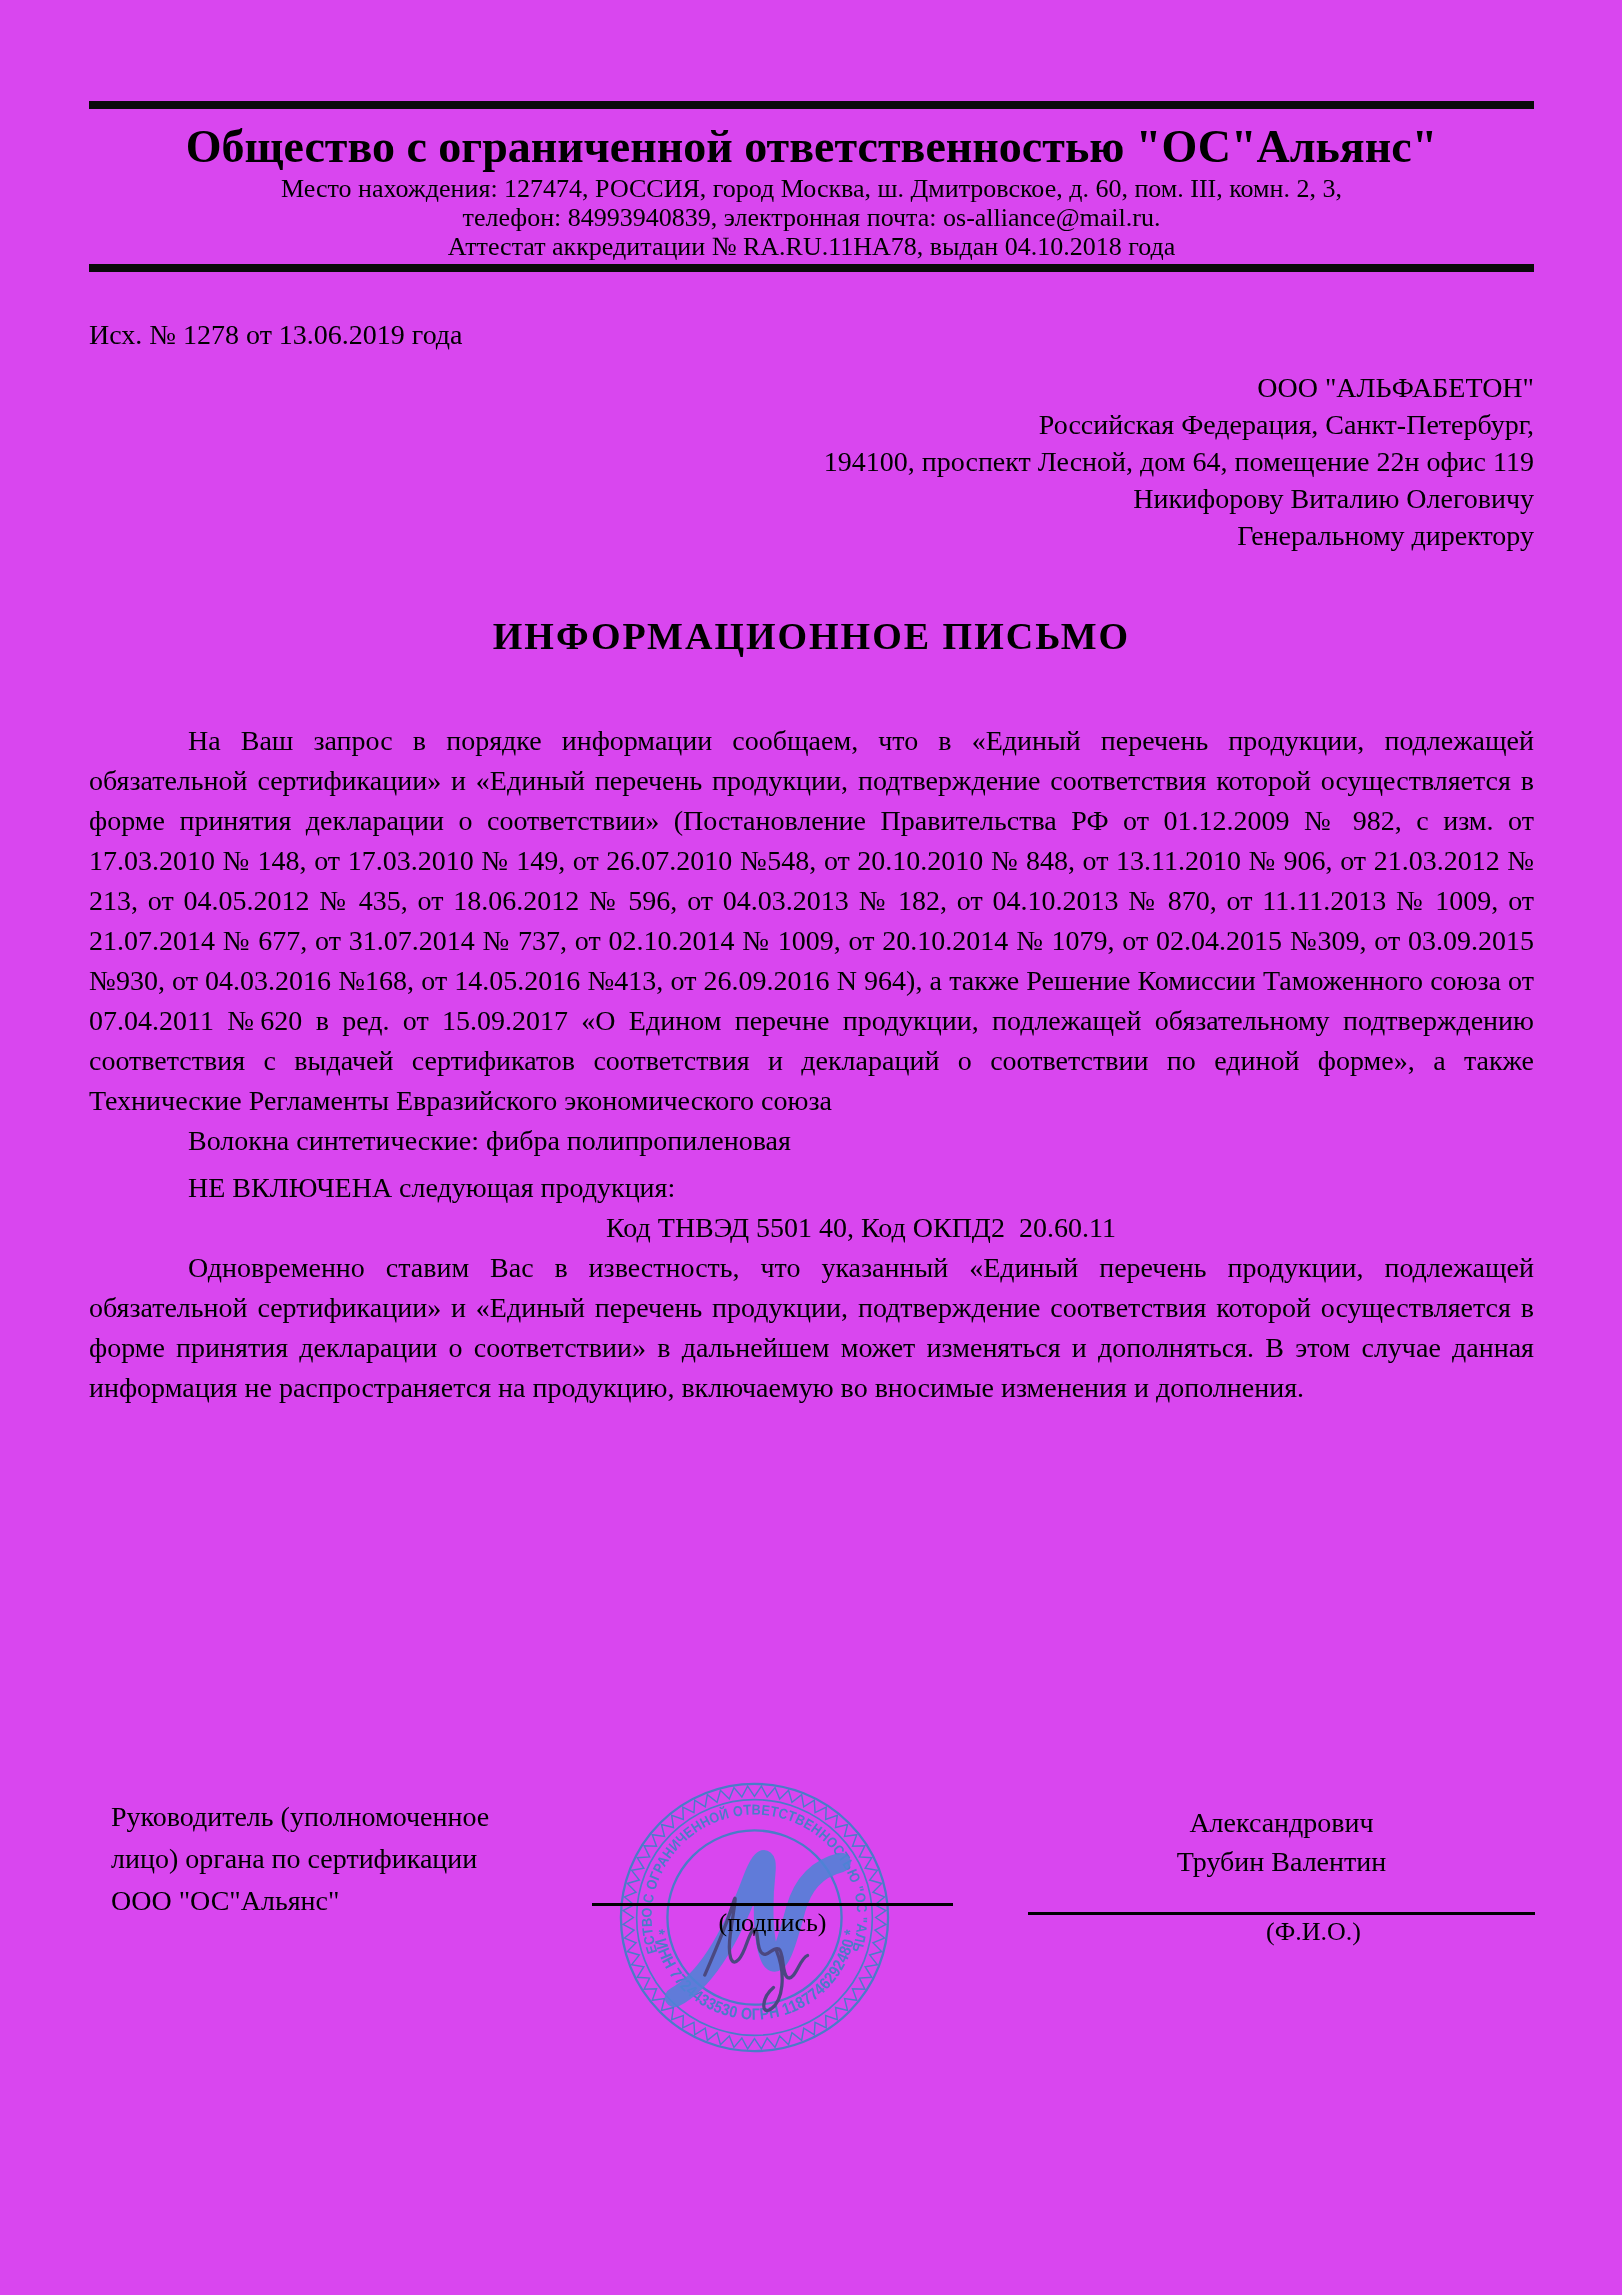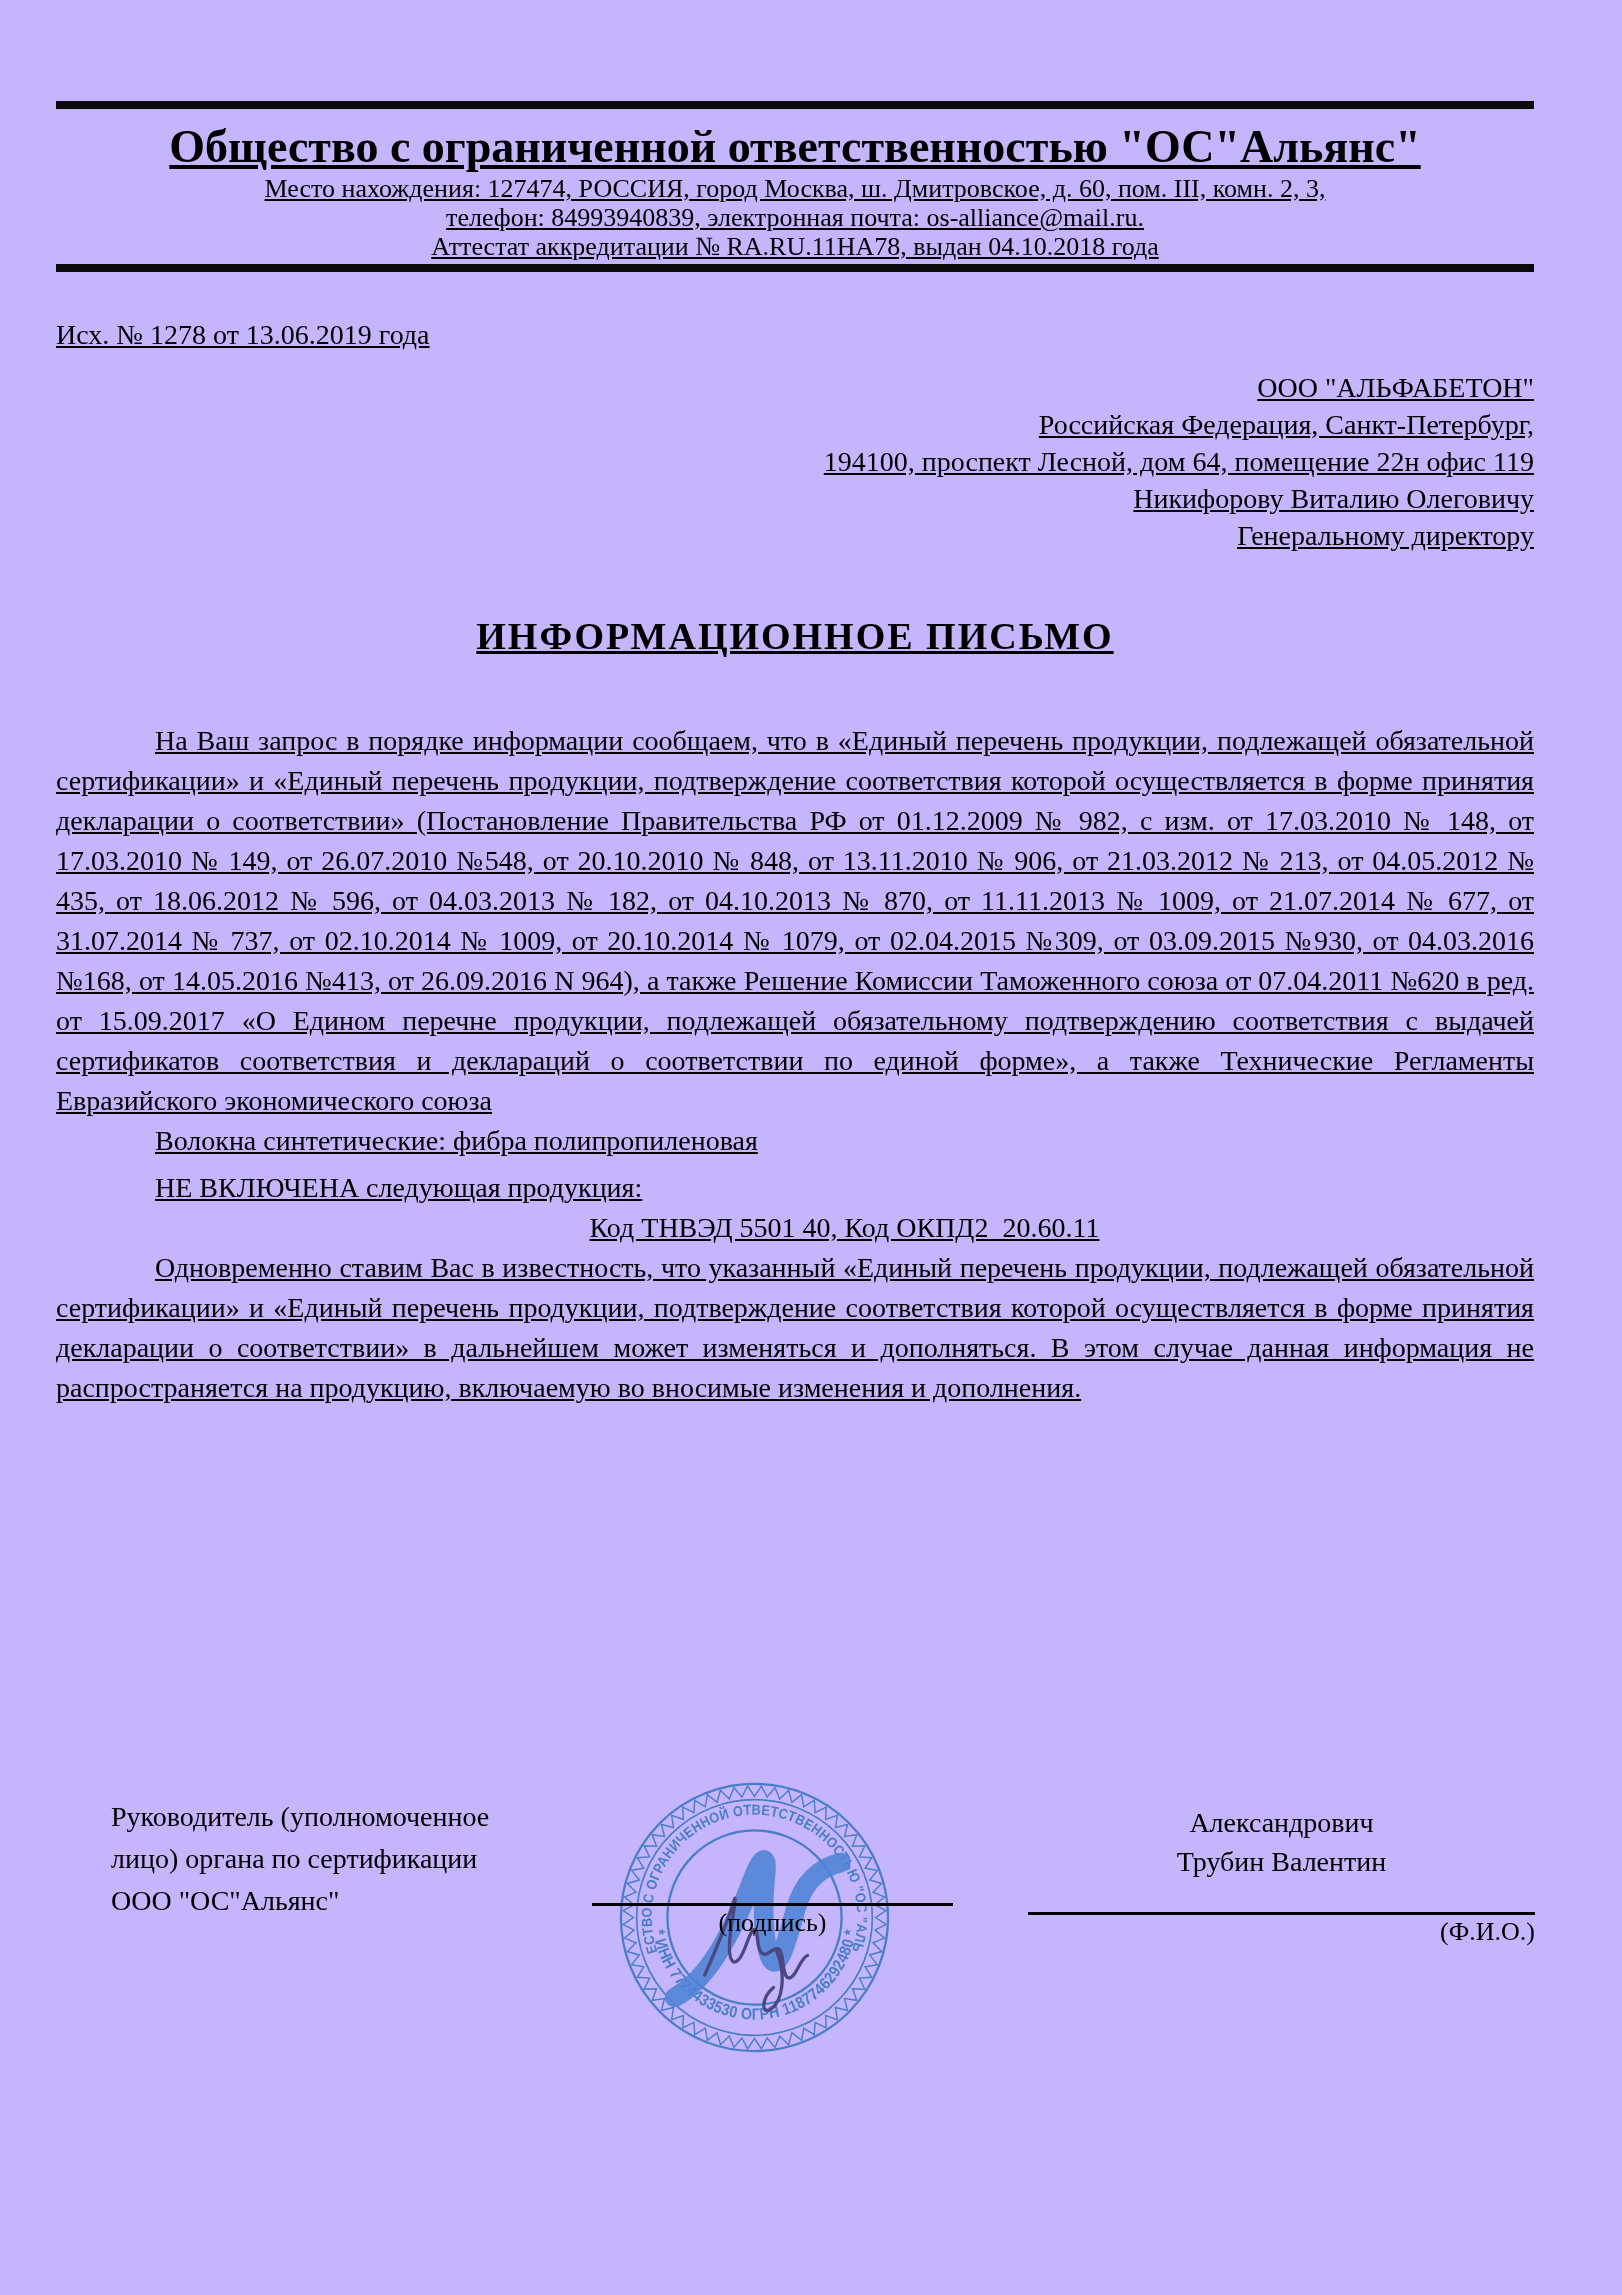--- a/index.html
+++ b/index.html
@@ -1,26 +1,25 @@
 <!DOCTYPE html>
 <html style="font-size:10.5px"><head>
 <meta charset="utf-8">
 <style>
   html,body{margin:0;padding:0;background:#ffffff;}
   .page{
     position:relative;
     width:1623px;
     height:2295px;
-    background:#c4b5fd;
+    background:#d946ef;
     color:#000;
     font-family:"Liberation Serif","DejaVu Serif",serif;
     box-sizing:border-box;
-    padding:0 89px 0 56px;
+    padding:0 89px 0 89px;
     overflow:hidden;
-    text-decoration:underline;
   }
   .rule{height:7.9px;background:#0a0a0a;}
   .rule-top{margin-top:101px;}
   .rule-bottom{margin-top:2.6px;}
   .org-title{
     margin-top:10.5px;
     text-align:center;
     font-weight:bold;
     font-size:46px;
     line-height:55px;
@@ -94,21 +93,21 @@
   .sig-line-left{left:592px;top:136px;width:361px;}
   .sig-line-right{left:1028px;top:145px;width:507px;}
   .sig-caption{
     position:absolute;
     text-align:center;
     font-size:26px;
     line-height:31px;
     z-index:6;
   }
   .caption-sign{left:592px;top:140px;width:361px;}
-  .caption-fio{left:1028px;top:149px;width:507px;text-align:right;}
+  .caption-fio{left:1060px;top:149px;width:507px;}
   .sig-name{
     position:absolute;
     left:1028px;top:36px;
     width:507px;
     text-align:center;
     font-size:28px;
     line-height:39px;
   }
 </style>
 </head>

